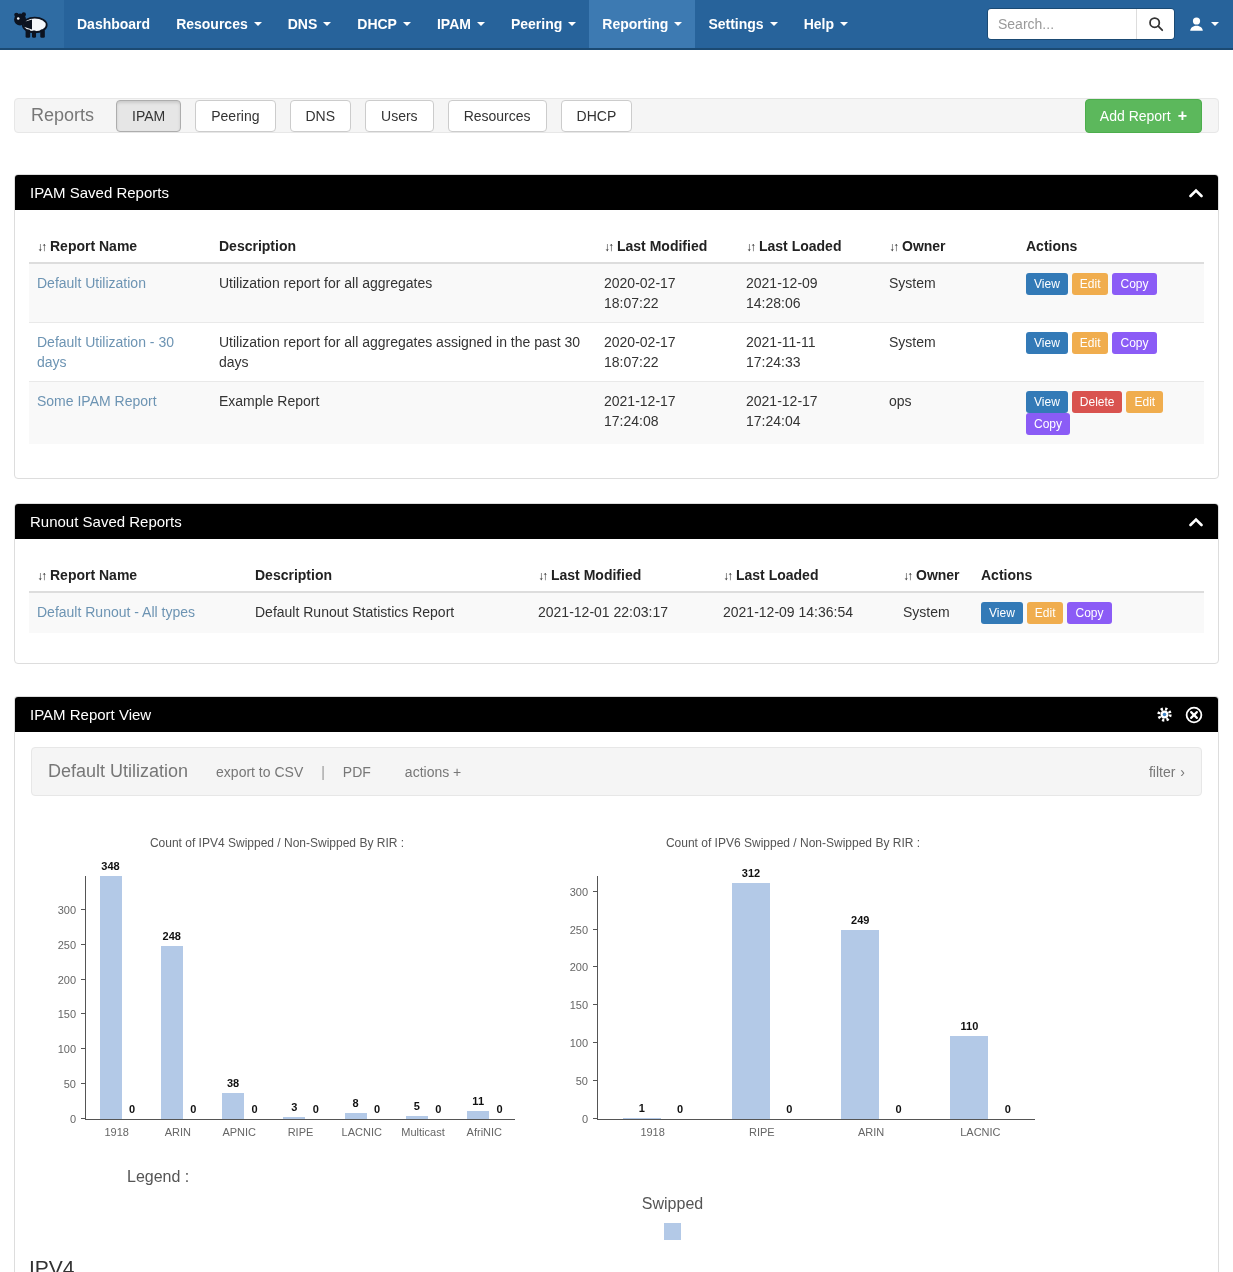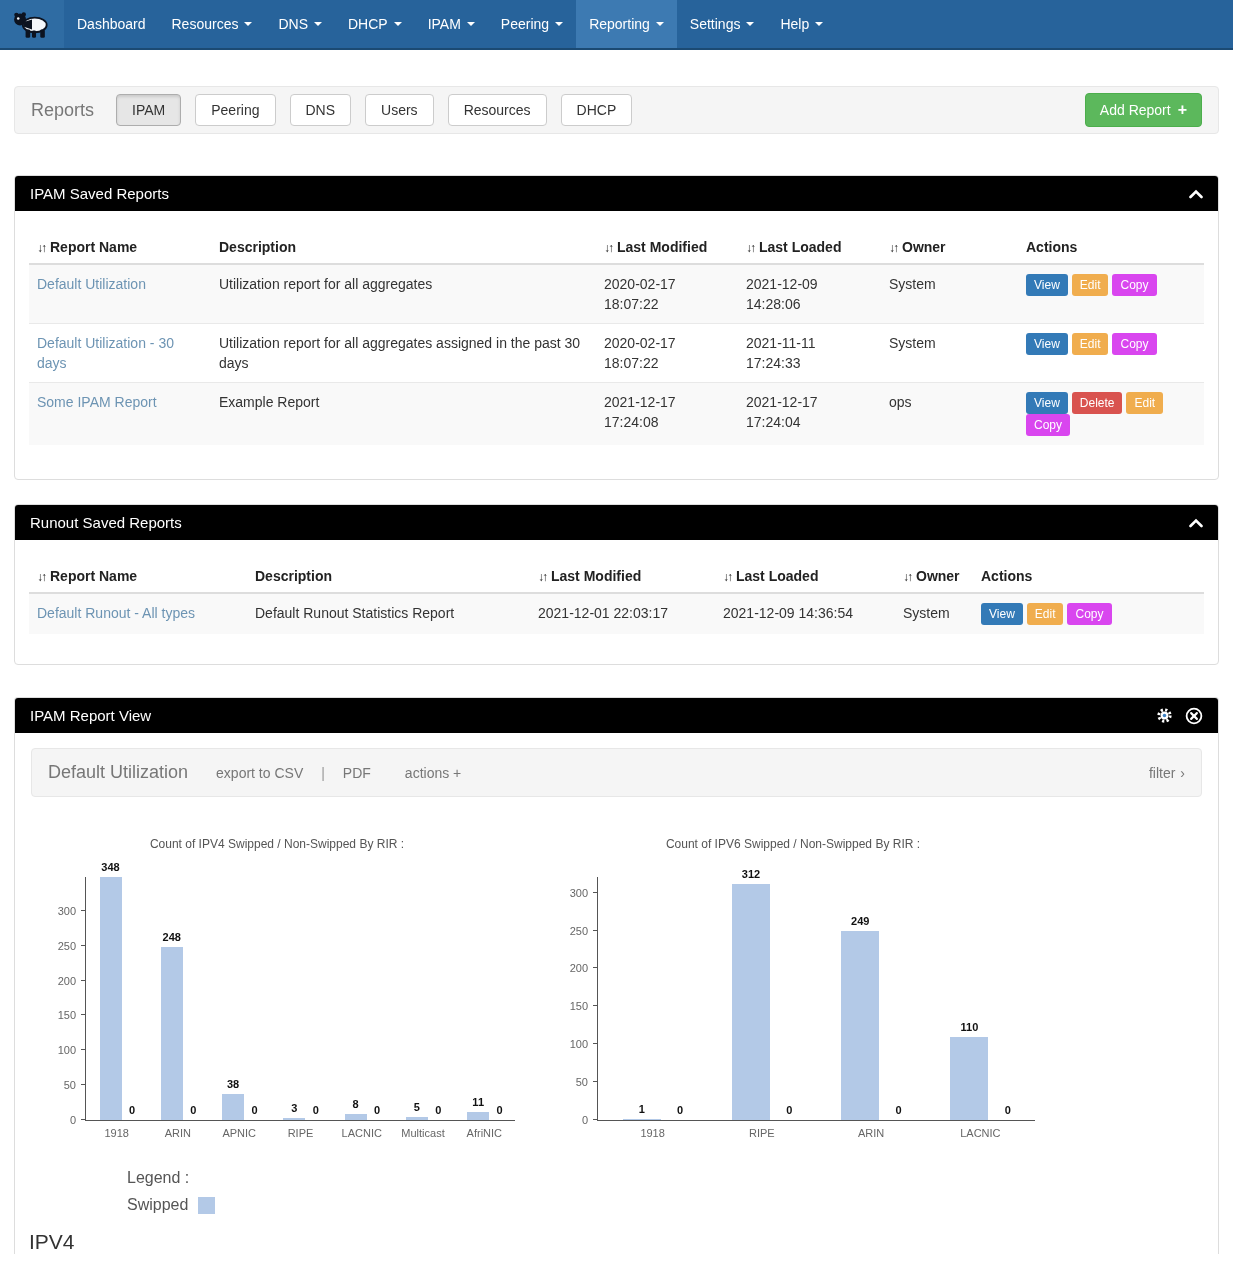--- a/index.html
+++ b/index.html
@@ -3,40 +3,40 @@
 <meta charset="utf-8">
 <style>
   * { margin:0; padding:0; box-sizing:border-box; }
   html,body { width:1233px; height:1272px; overflow:hidden; background:#fff;
     font-family:"Liberation Sans", sans-serif; color:#333; font-size:14px; }
 
   
   .navbar { height:50px; background:#27639b; border-bottom:2px solid #1b4a73;
     display:flex; align-items:stretch; }
   .brand { width:64px; background:#2f6ca3; display:flex; align-items:center; justify-content:center; }
-  .nav-items { display:flex; align-items:stretch; list-style:none; }
+  .nav-items { display:flex; align-items:stretch; list-style:none;font-weight:bold; }
   .nav-item { display:flex; align-items:center; gap:6px; padding:0 13px; color:#fff;
     font-size:14px; cursor:pointer; white-space:nowrap; }
   .nav-item.active { background:#3d7ab2; }
   .caret-down { width:0; height:0; border-left:4px solid transparent; border-right:4px solid transparent;
     border-top:4px solid #fff; display:inline-block; }
   .nav-right { margin-left:auto; display:flex; align-items:center; gap:12px; padding-right:14px; }
   .search-group { display:flex; height:32px; border-radius:4px; overflow:hidden; border:1px solid #1b4a73; }
   .search-input { width:148px; border:none; outline:none; padding:0 10px; font-size:14px; color:#555;
     font-family:"Liberation Sans", sans-serif; }
   .search-input::placeholder { color:#999; }
   .search-btn { width:38px; background:#fff; border:none; border-left:1px solid #ddd;
     display:flex; align-items:center; justify-content:center; cursor:pointer; }
   .user-menu { display:flex; align-items:center; gap:5px; cursor:pointer; }
 
   
   .page { padding:0 14px; }
 
-  .reports-bar { margin-top:36px; background:#f5f5f5; border:1px solid #e7e7e7; border-radius:4px;
-    height:48px; display:flex; align-items:center; padding:0 16px; gap:14px; }
+  .reports-bar { margin-top:48px; background:#f5f5f5; border:1px solid #e7e7e7; border-radius:4px;
+    height:35px; display:flex; align-items:center; padding:0 16px; gap:14px; }
   .reports-title { font-size:18px; color:#777; margin-right:8px; }
   .tab-btn { background:#fff; border:1px solid #ccc; border-radius:4px; padding:7px 15px;
     font-size:14px; color:#333; cursor:pointer; font-family:"Liberation Sans", sans-serif; }
   .tab-btn.active { background:#e6e6e6; border-color:#adadad; box-shadow:inset 0 2px 3px rgba(0,0,0,.12); }
   .add-report { margin-left:auto; background:#5cb85c; border:1px solid #4cae4c; color:#fff;
     border-radius:4px; padding:8px 14px; font-size:14px; cursor:pointer; display:flex; align-items:center; gap:7px;
     font-family:"Liberation Sans", sans-serif;text-align:center; }
   .plus-icon { font-weight:bold; font-size:16px; line-height:1; }
 
   
@@ -53,21 +53,21 @@
   .report-table th { text-align:left; font-weight:bold; color:#222; padding:8px;
     border-bottom:2px solid #ddd; font-size:14px; white-space:nowrap; }
   .report-table td { padding:9px 8px; vertical-align:top; border-top:1px solid #e9e9e9; line-height:20px; }
   .report-table tbody tr:first-child td { border-top:none; }
   .report-table tbody tr:nth-child(odd) { background:#f9f9f9; }
   .sort-icon { font-size:12px; letter-spacing:-2px; margin-right:5px; color:#222; cursor:pointer; }
   a.report-link { color:#6d94b3; text-decoration:none; cursor:pointer; }
   .btn-sm { border:none; border-radius:3px; color:#fff; font-size:12px; padding:4px 8px; margin-right:4px;
     cursor:pointer; font-family:"Liberation Sans", sans-serif; }
   .btn-primary { background:#337ab7; } .btn-warning { background:#f0ad4e; }
-  .btn-info { background:#d946ef; } .btn-danger { background:#d9534f; }
+  .btn-info { background:#8b5cf6; } .btn-danger { background:#d9534f; }
 
   
   .tbl-ipam th:nth-child(1){width:182px;} .tbl-ipam th:nth-child(2){width:385px;}
   .tbl-ipam th:nth-child(3){width:142px;} .tbl-ipam th:nth-child(4){width:143px;}
   .tbl-ipam th:nth-child(5){width:137px;}
   .tbl-runout th:nth-child(1){width:218px;} .tbl-runout th:nth-child(2){width:283px;}
   .tbl-runout th:nth-child(3){width:185px;} .tbl-runout th:nth-child(4){width:180px;}
   .tbl-runout th:nth-child(5){width:78px;}
 
   
@@ -88,21 +88,21 @@
   .ytick-label { position:absolute; right:100%; margin-right:10px; font-size:11px; color:#666;
     transform:translateY(50%); white-space:nowrap; }
   .ytick-mark { position:absolute; right:100%; width:5px; height:1px; background:#555; }
   .bar-group { position:relative; height:100%; }
   .bar { position:absolute; transform:translateX(-50%); bottom:0; }
   .val-label { position:absolute; transform:translateX(-50%); font-size:11px; font-weight:bold; color:#111; }
   .cat-label { position:absolute; top:100%; margin-top:7px; width:100%; text-align:center;
     font-size:11px; color:#666; }
 
   .legend-block { margin:48px 0 0 112px; font-size:16px; color:#555; }
-  .legend-row { display:flex; align-items:center; gap:10px; margin-top:9px; }
+  .legend-row { display:flex; align-items:center; gap:10px; margin-top:9px;flex-direction:column; }
   .legend-swatch { width:17px; height:17px; display:inline-block; }
   .section-label { margin:16px 0 0 14px; font-size:21px; color:#333; }
 </style>
 </head>
 <body>
 
 <div class="navbar">
   <div class="brand">
     <svg width="44" height="34" viewBox="0 0 48 36">
       <ellipse cx="27" cy="19" rx="13" ry="8" fill="#f5f8fb" stroke="#0c1320" stroke-width="2"></ellipse>
@@ -146,20 +146,38 @@
       </li>
       <li class="nav-item">
         <span>Settings</span>
         <span class="caret-down"></span>
       </li>
       <li class="nav-item">
         <span>Help</span>
         <span class="caret-down"></span>
       </li>
     </ul>
+  <div class="nav-right">
+    <div class="search-group">
+      <input class="search-input" type="text" placeholder="Search..." style="">
+      <button class="search-btn">
+        <svg width="16" height="16" viewBox="0 0 18 18">
+          <circle cx="7.5" cy="7.5" r="5.2" fill="none" stroke="#333" stroke-width="2"></circle>
+          <line x1="11.5" y1="11.5" x2="16" y2="16" stroke="#333" stroke-width="2" stroke-linecap="round"></line>
+        </svg>
+      </button>
+    </div>
+    <div class="user-menu">
+      <svg width="19" height="19" viewBox="0 0 20 20">
+        <circle cx="10" cy="6.3" r="3.8" fill="#fff"></circle>
+        <path d="M10 11.2c-4 0-6.6 2.6-6.6 5.3h13.2c0-2.7-2.6-5.3-6.6-5.3z" fill="#fff"></path>
+      </svg>
+      <span class="caret-down"></span>
+    </div>
+  </div>
 </div>
 
 <div class="page">
 
   <div class="reports-bar">
     <span class="reports-title">Reports</span>
     <span id="report-tabs" style="display:flex; gap:14px;">
         <button class="tab-btn active">IPAM</button>
         <button class="tab-btn">Peering</button>
         <button class="tab-btn">DNS</button>

